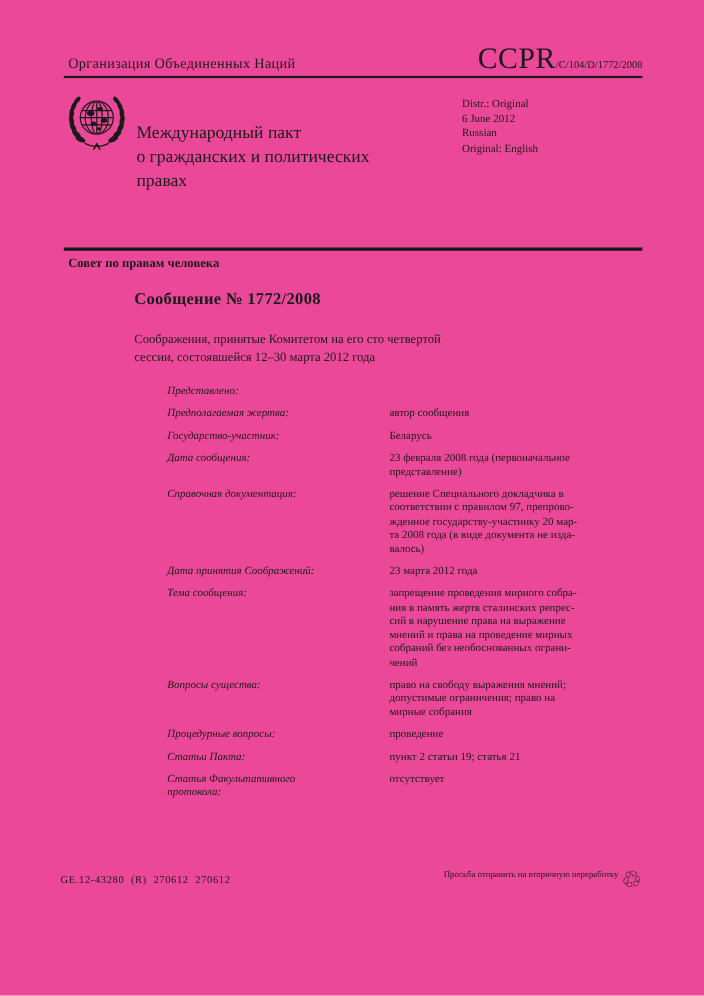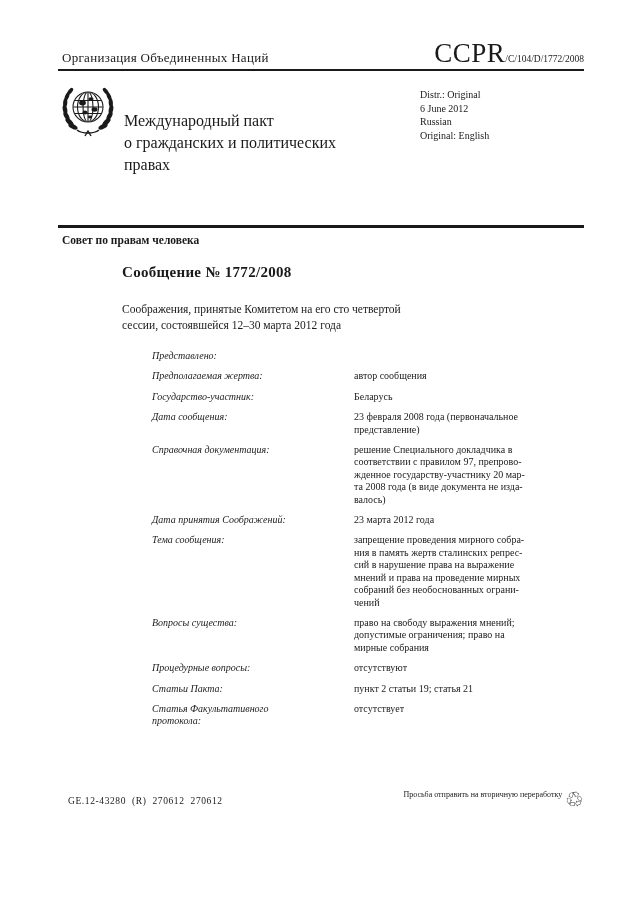--- a/index.html
+++ b/index.html
@@ -1,20 +1,20 @@
 <!DOCTYPE html>
 <html><head>
 <meta charset="utf-8">
 <style>
   html,body { margin:0; padding:0; background:#e8e8e8; }
   .page {
     position:relative;
     width:640px; height:905px;
     margin:0 auto;
-    background:#ffffff;
+    background:#ec4899;
     font-family:"Liberation Serif", serif;
     color:#1a1a1a;
     overflow:hidden;
   }
   
   .top-row {
     position:absolute; left:62px; right:56px; top:38px;
     display:flex; justify-content:space-between; align-items:baseline;
   }
   .org-name { font-size:13px; letter-spacing:0.3px; }
@@ -42,21 +42,21 @@
   
   .meta-table { position:absolute; left:152px; top:350px; width:392px; font-size:10px; }
   .trow { display:flex; margin-bottom:8px;gap:34px; }
   .tlabel {
     width:168px; flex-shrink:0;
     font-style:italic; line-height:12.4px; white-space:pre-line;
   }
   .tvalue { width:220px; line-height:12.4px; white-space:pre-line; }
 
   
-  .footer-left { position:absolute; left:68px; top:796px; font-size:9.5px; letter-spacing:0.6px; word-spacing:3px; }
+  .footer-left { position:absolute; left:55px; top:796px; font-size:9.5px; letter-spacing:0.6px; word-spacing:3px; }
   .footer-right {
     position:absolute; right:56px; top:790px;
     display:flex; font-size:8px;
   }
   .recycle-glyph {
     font-family:"DejaVu Sans", sans-serif;
     font-size:21px; line-height:21px; margin-left:3px;
     transform:rotate(-8deg);
   }
 </style>
@@ -180,21 +180,21 @@
 чений</div>
     </div>
     <div class="trow">
       <div class="tlabel">Вопросы существа:</div>
       <div class="tvalue">право на свободу выражения мнений;
 допустимые ограничения; право на
 мирные собрания</div>
     </div>
     <div class="trow">
       <div class="tlabel">Процедурные вопросы:</div>
-      <div class="tvalue">отсутствуют</div>
+      <div class="tvalue">проведение</div>
     </div>
     <div class="trow">
       <div class="tlabel">Статьи Пакта:</div>
       <div class="tvalue">пункт 2 статьи 19; статья 21</div>
     </div>
     <div class="trow">
       <div class="tlabel">Статья Факультативного
 протокола:</div>
       <div class="tvalue">отсутствует</div>
     </div>

